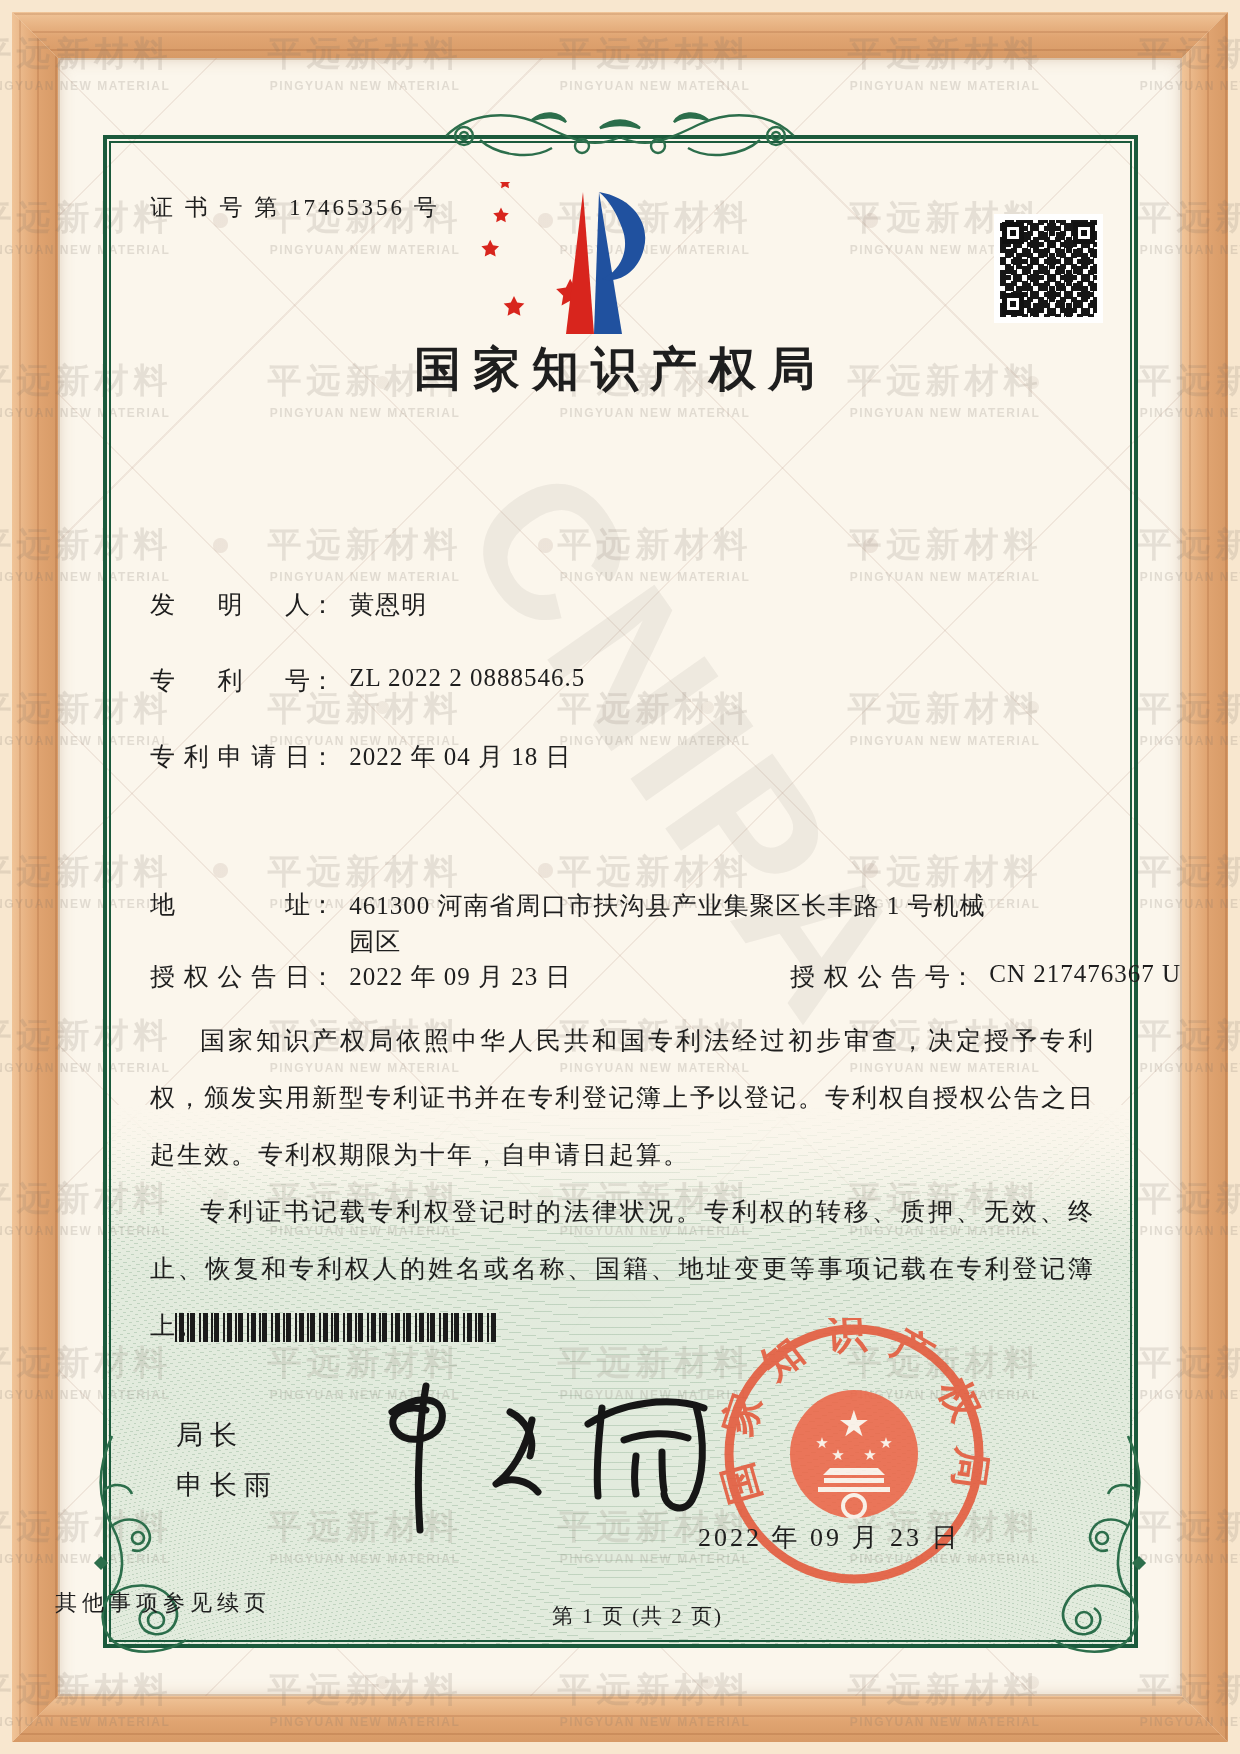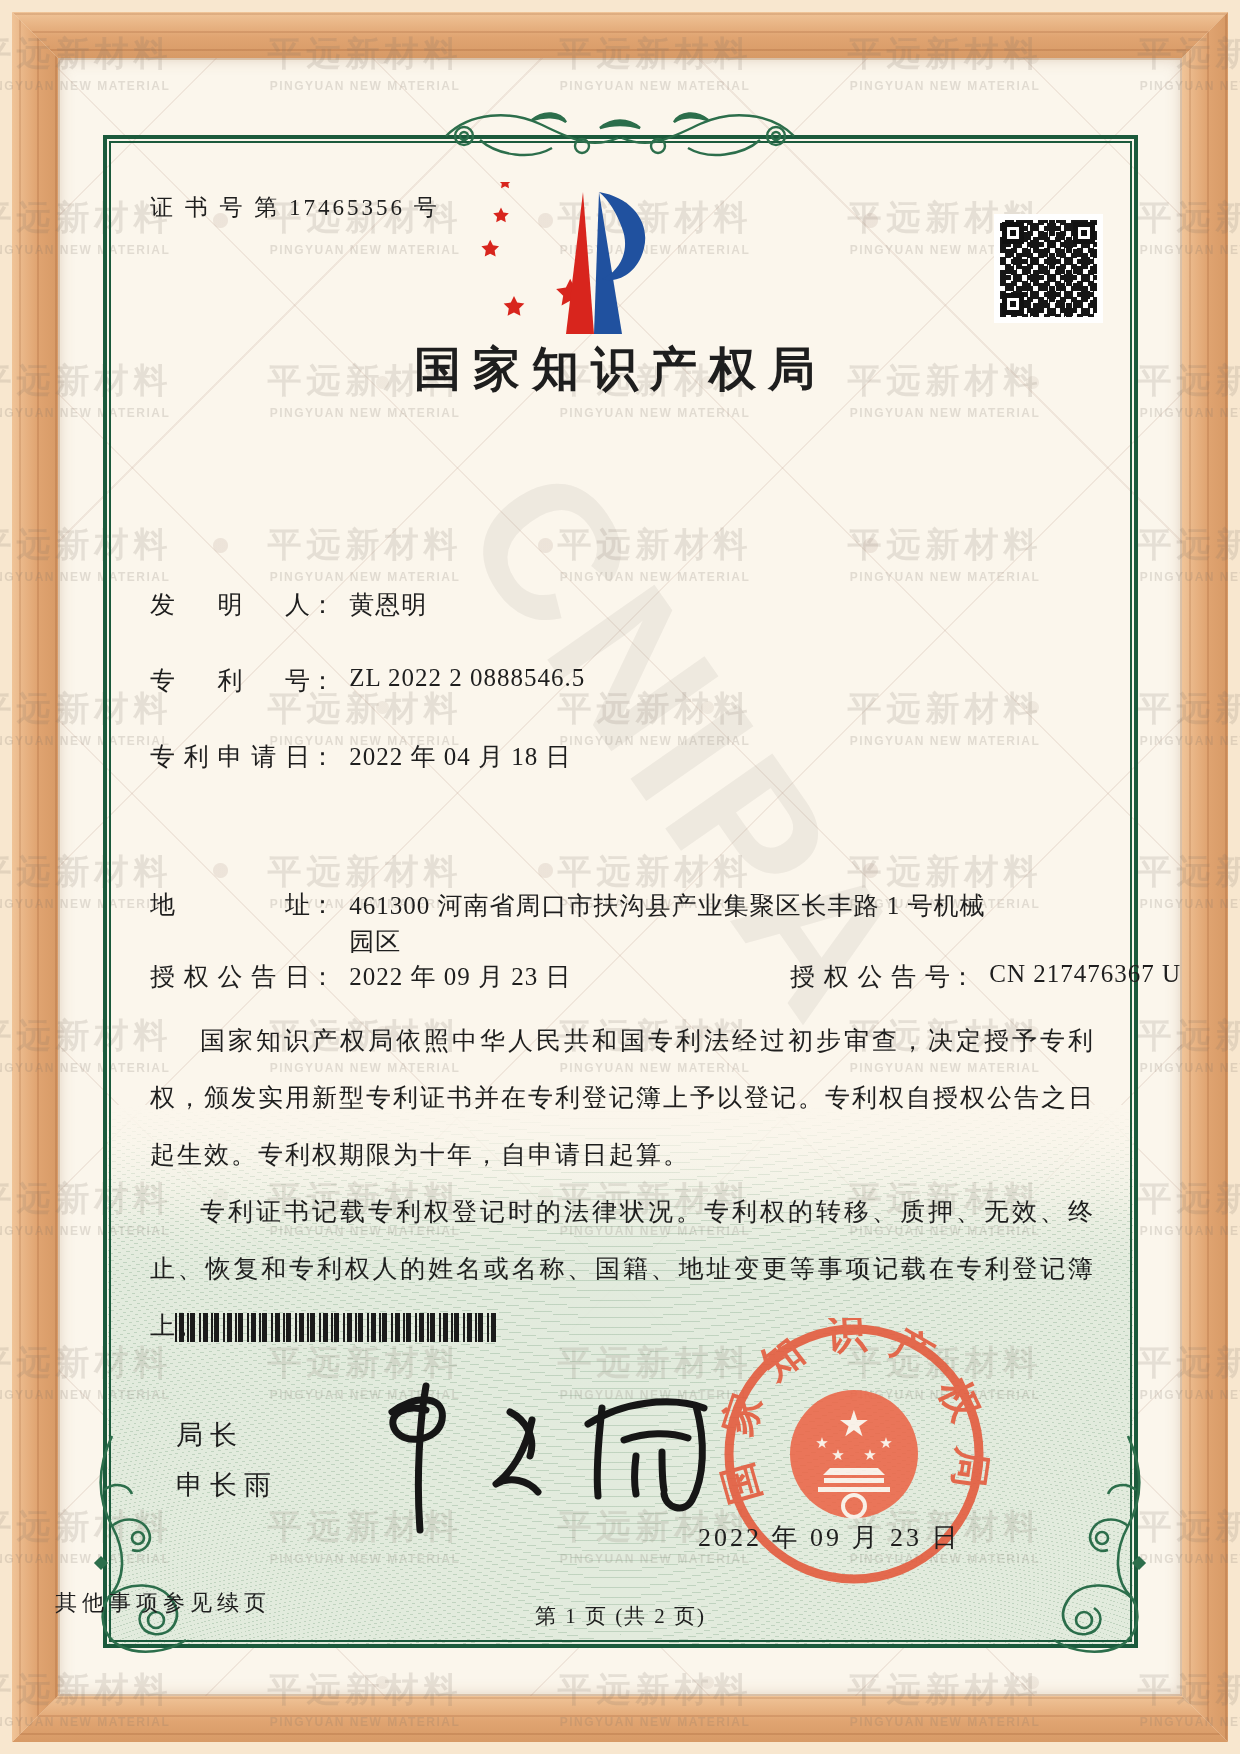--- a/index.html
+++ b/index.html
@@ -86,21 +86,21 @@
     letter-spacing:2px;text-align:justify;}
   .paras p{margin:0;text-indent:2em;}
 
   .barcode{position:absolute;left:175px;top:1313px;width:322px;height:29px;
     background:repeating-linear-gradient(90deg,#1b1b1b 0 2px,rgba(0,0,0,0) 2px 4px,#1b1b1b 4px 9px,rgba(0,0,0,0) 9px 12px,#1b1b1b 12px 14px,rgba(0,0,0,0) 14px 15px,#1b1b1b 15px 20px,rgba(0,0,0,0) 20px 24px);}
 
   .director{position:absolute;left:176px;top:1412px;font-size:27px;letter-spacing:7px;line-height:50px;font-family:Liberation Mono, monospace;}
   .sig{position:absolute;left:340px;top:1368px;z-index:12;}
   .seal{position:absolute;left:718px;top:1318px;z-index:11;opacity:.88;}
   .seal-date{position:absolute;left:698px;top:1520px;z-index:13;font-size:26px;letter-spacing:3px;white-space:nowrap;}
-  .pagenote{position:absolute;left:103px;top:1602px;width:1035px;text-align:center;font-size:21px;letter-spacing:2px;}
+  .pagenote{position:absolute;left:103px;top:1602px;width:1035px;text-align:center;font-size:21px;letter-spacing:2px;padding-left:17px;}
   .footnote{position:absolute;left:55px;top:1588px;width:1000px;font-size:22px;letter-spacing:5px;}
 </style>
 </head>
 <body>
 
 <div id="page">
 
   <div class="wood wood-top"></div>
   <div class="wood wood-bottom"></div>
   <div class="wood wood-left"></div>

